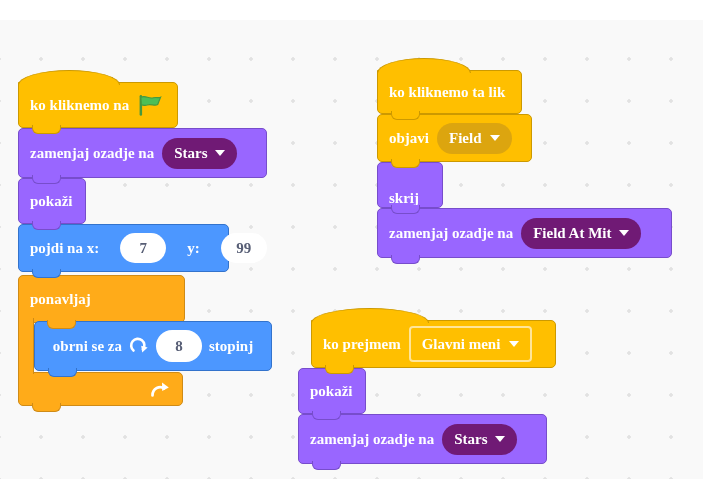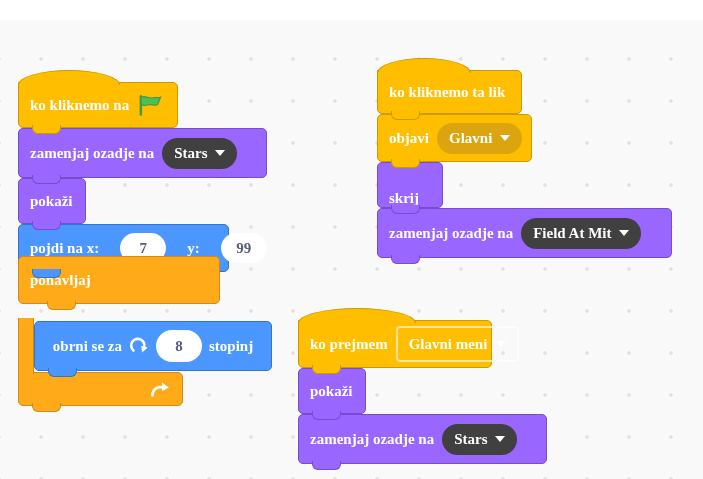--- a/index.html
+++ b/index.html
@@ -36,21 +36,21 @@
   }
   .c-arm{
     position:absolute; box-sizing:border-box; background:var(--fill);
     border-left:1px solid var(--stroke); border-right:1px solid var(--stroke);
     z-index:8;
   }
   .pill{
     display:inline-flex; align-items:center; gap:8px; height:31px;
     padding:0 12px; border-radius:999px; color:#fff;
   }
-  .pill-lk{ background:#404040;text-align:center; }
+  .pill-lk{ background:#701a75;text-align:center; }
   .pill-ev{ background:#DCA50F; }
   .field-dd{
     display:inline-flex; align-items:center; gap:9px; height:32px;
     padding:0 11px; border-radius:4px; border:2px solid rgba(255,255,255,0.6);
   }
   .caret{
     display:inline-block; width:0; height:0;
     border-left:5px solid transparent; border-right:5px solid transparent;
     border-top:6px solid #fff;
   }
@@ -90,21 +90,21 @@
     <span>pokaži</span>
   </div>
 
   <div class="block mo" style="left:18px; top:204px; width:211px; height:48px; gap:21px;">
     <span>pojdi na x:</span>
     <span class="oval">7</span>
     <span>y:</span>
     <span class="oval">99</span>
   </div>
 
-  <div class="block co c-top" style="left:18px; top:236px; width:202px; height:48px;">
+  <div class="block co c-top" style="left:18px; top:255px; width:167px; height:48px;">
     <span>ponavljaj</span>
   </div>
   <div class="c-arm co" style="left:18px; top:298px; width:16px; height:56px;"></div>
 
   <div class="block mo" style="left:34px; top:301px; width:238px; height:50px; gap:7px;justify-content:center;">
     <span>obrni se za</span>
     <span class="icon-wrap">
       <svg width="20" height="20" viewBox="0 0 20 20">
         <path d="M4.5 14.5 A6.6 6.6 0 1 1 14 13.5" fill="none" stroke="#fff" stroke-width="2.6" stroke-linecap="round"></path>
         <path d="M12.2 9.8 L18.6 11.6 L13.2 16.4 Z" fill="#fff"></path>
@@ -124,38 +124,38 @@
   </div>
 
   <div class="block ev hat" style="left:377px; top:50px; width:145px; height:44px;text-align:center;">
     <div class="dome" style="width:92px;"></div>
     <span>ko kliknemo ta lik</span>
   </div>
 
   <div class="block ev" style="left:377px; top:94px; width:155px; height:48px;align-items:center;">
     <span>objavi</span>
     <span class="pill pill-ev">
-      <span>Glavni</span>
+      <span>Field</span>
       <span class="caret"></span>
     </span>
   </div>
 
   <div class="block lk" style="left:377px; top:142px; width:66px; height:46px;align-items:flex-end;">
     <span>skrij</span>
   </div>
 
   <div class="block lk" style="left:377px; top:188px; width:295px; height:50px;">
     <span>zamenjaj ozadje na</span>
     <span class="pill pill-lk">
       <span>Field At Mit</span>
       <span class="caret"></span>
     </span>
   </div>
 
-  <div class="block ev hat" style="left:298px; top:300px; width:194px; height:48px;">
+  <div class="block ev hat" style="left:311px; top:300px; width:245px; height:48px;">
     <div class="dome" style="width:116px;"></div>
     <span>ko prejmem</span>
     <span class="field-dd">
       <span>Glavni meni</span>
       <span class="caret"></span>
     </span>
   </div>
 
   <div class="block lk" style="left:298px; top:348px; width:68px; height:46px;">
     <span>pokaži</span>

